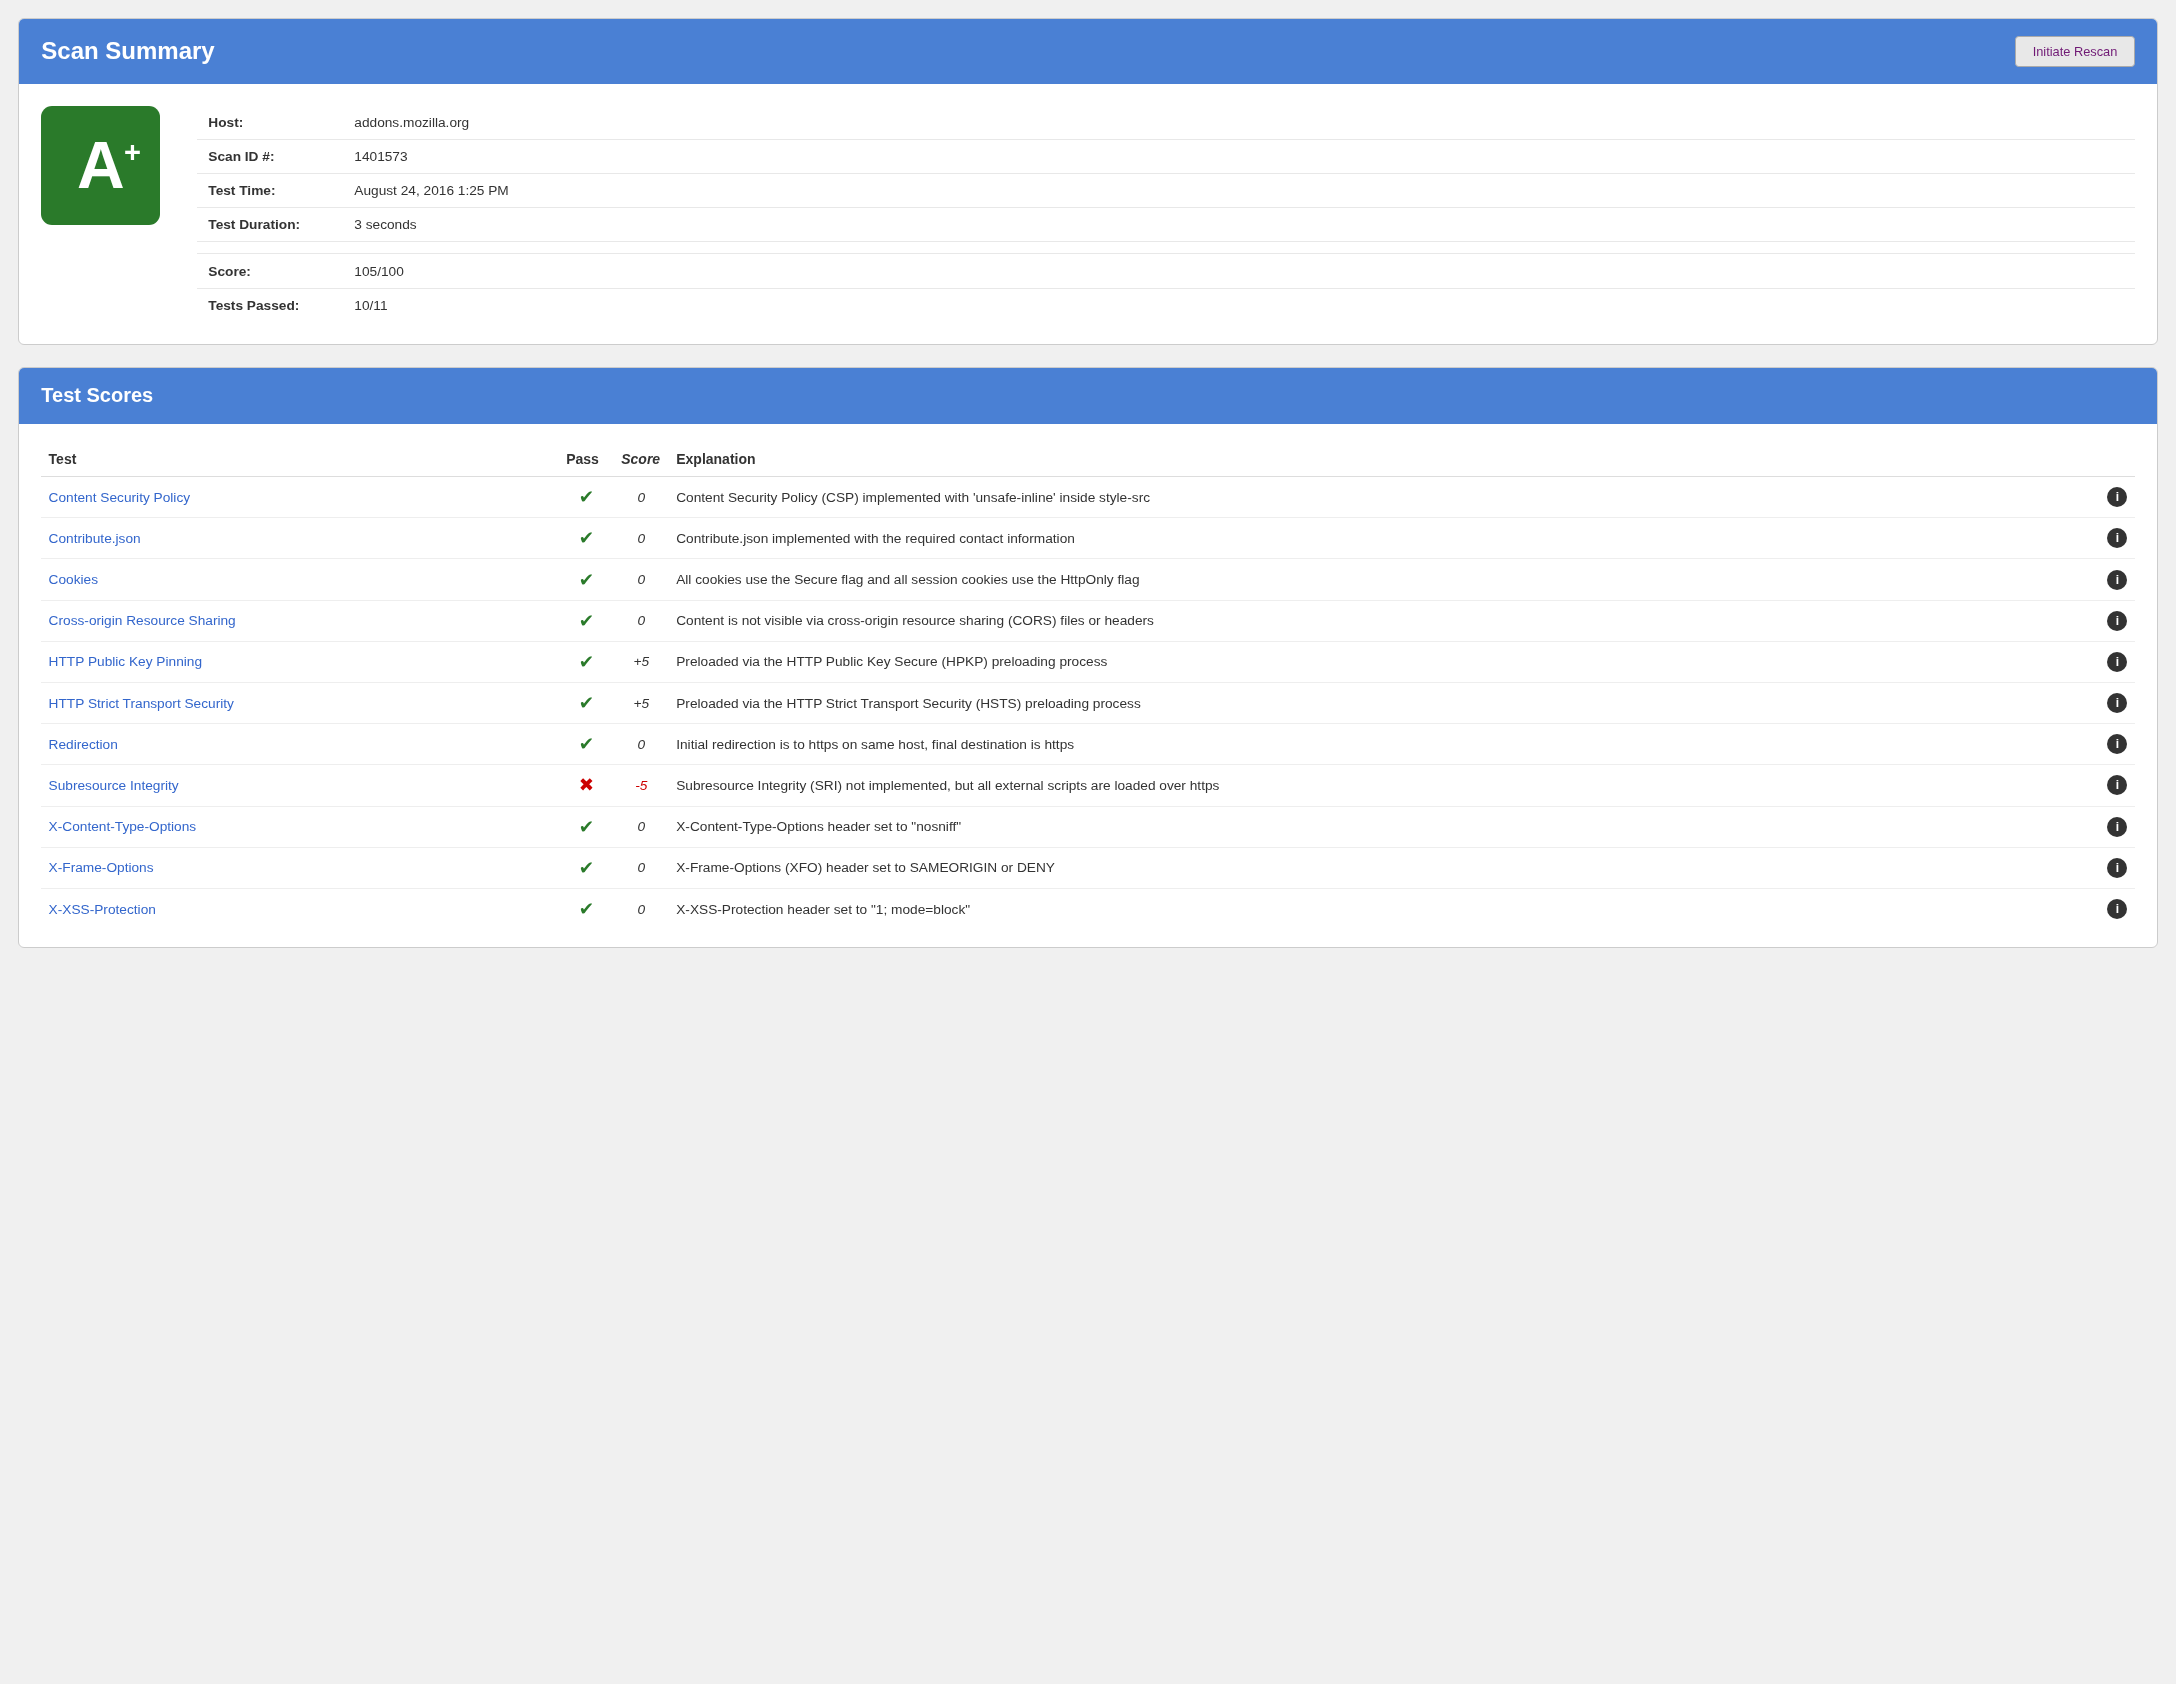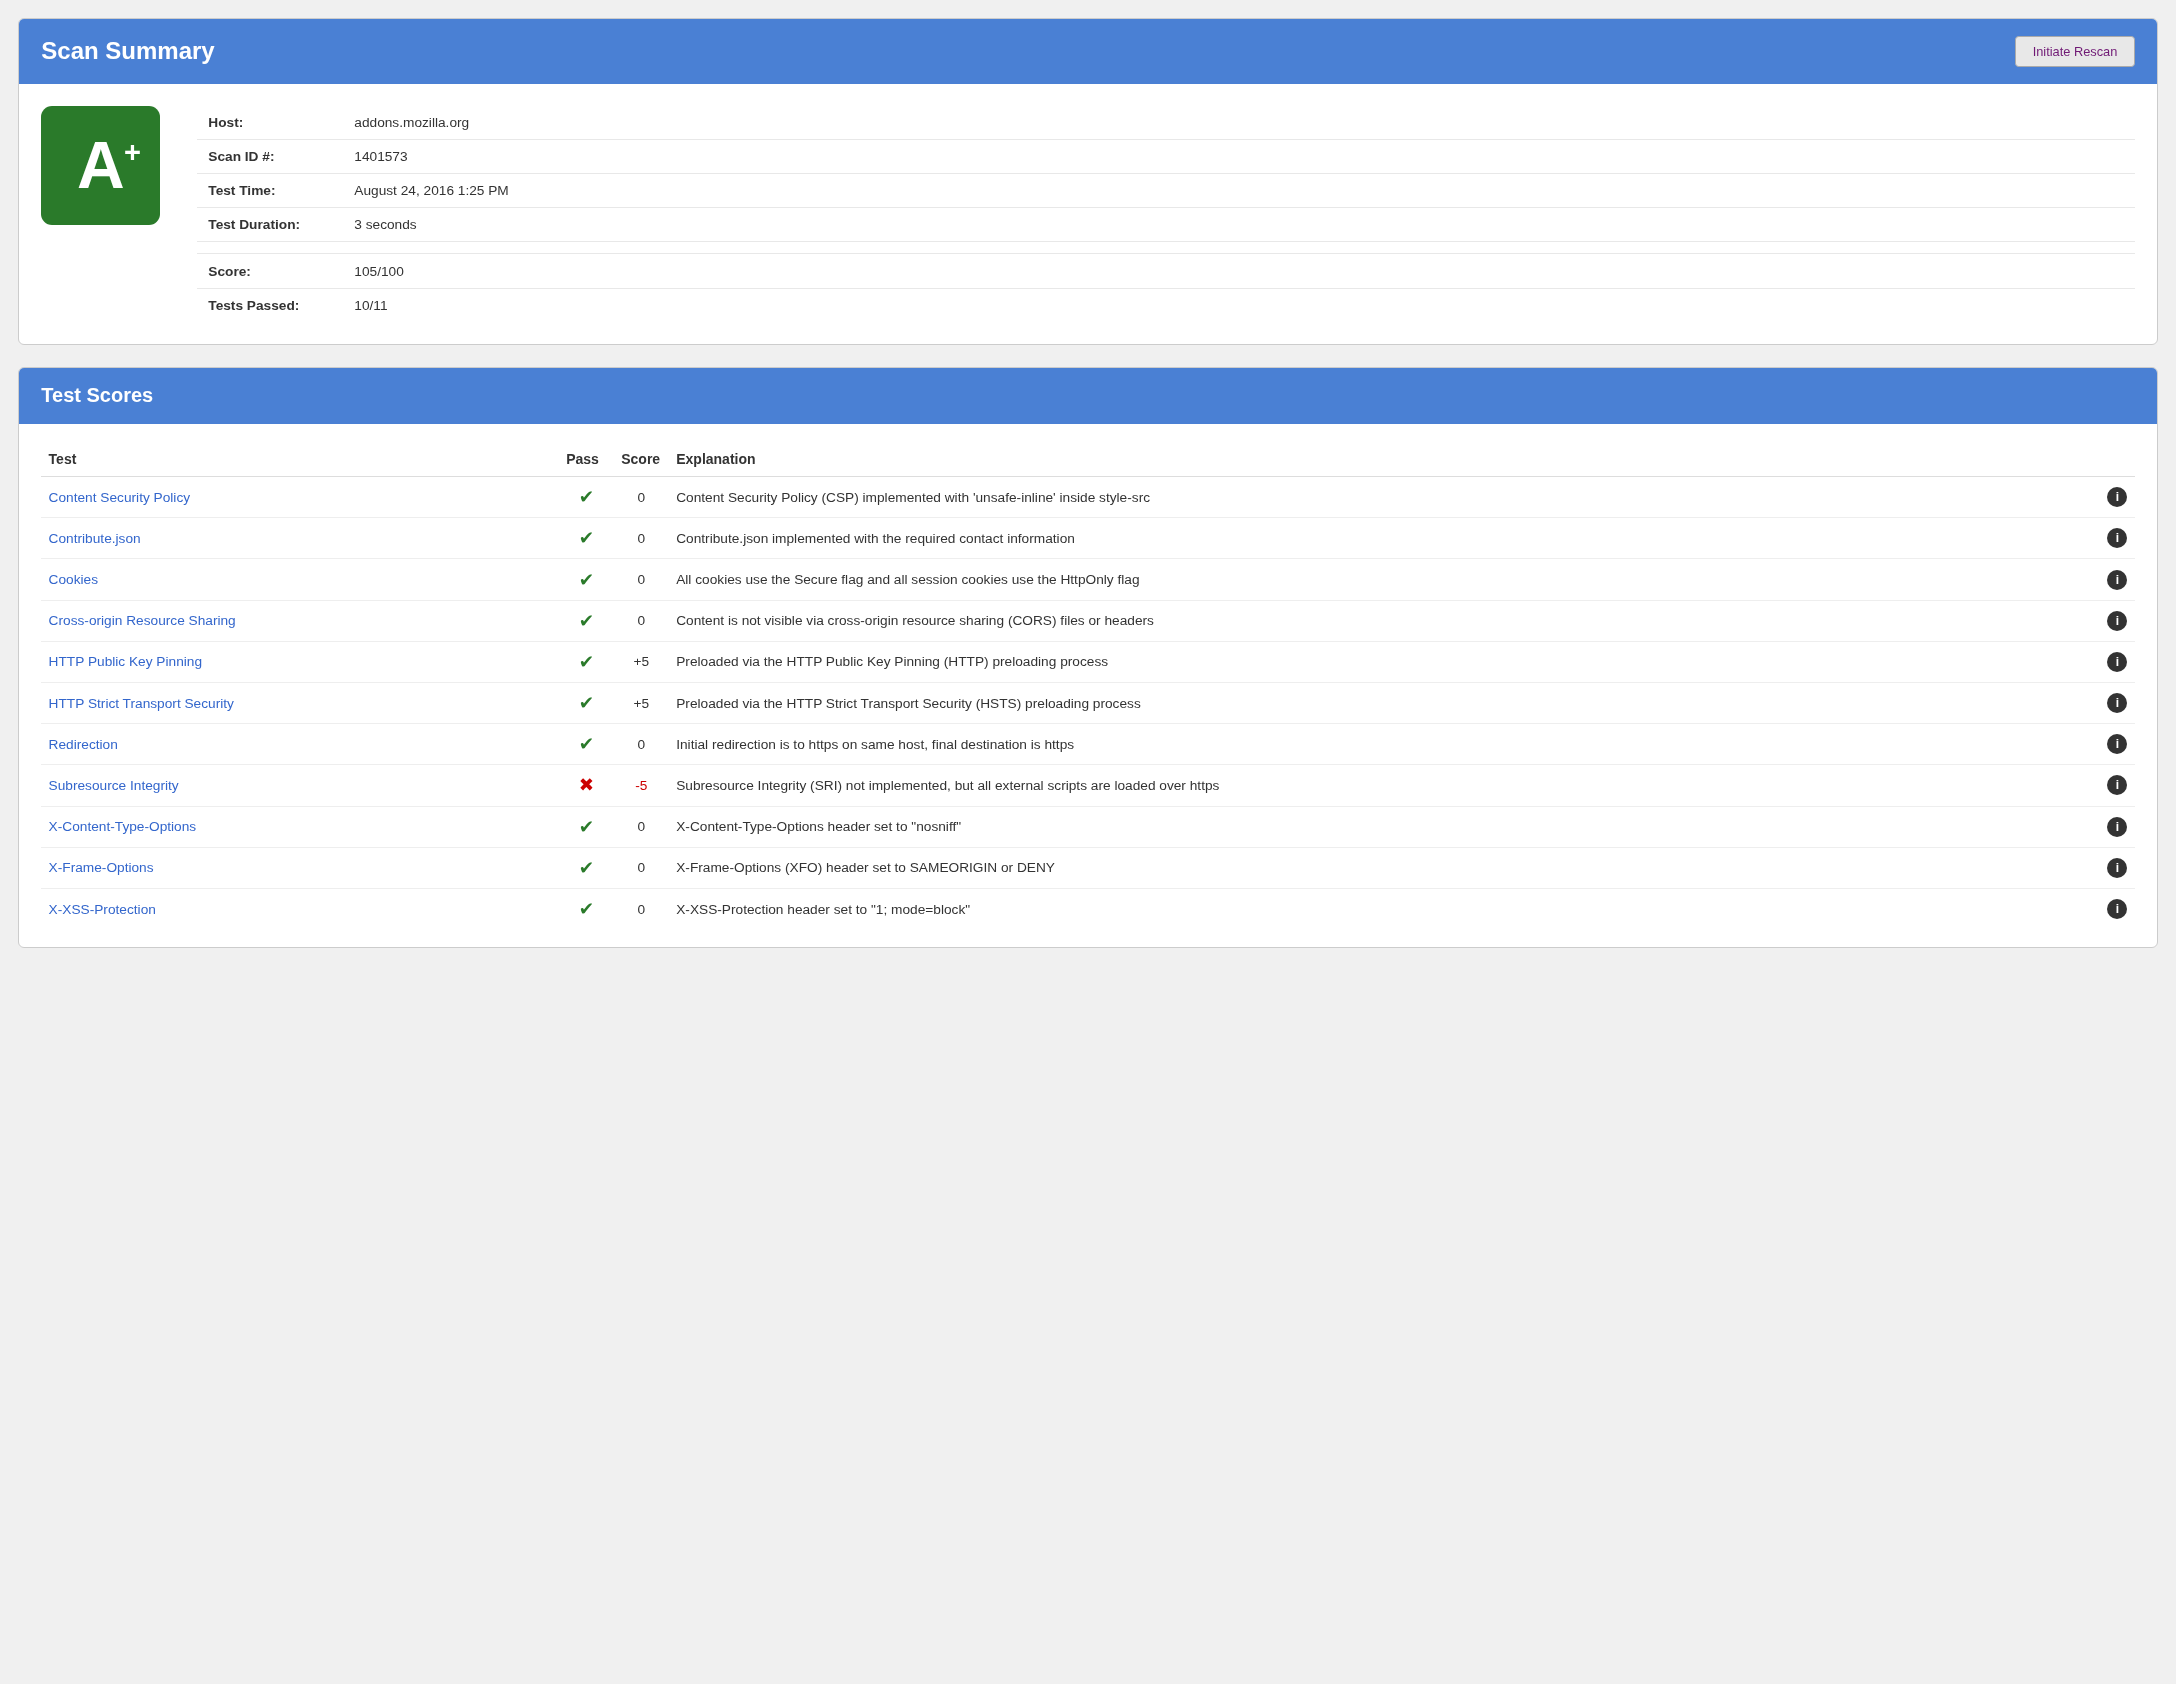--- a/index.html
+++ b/index.html
@@ -135,21 +135,21 @@
       border-bottom: none;
     }
 
     .test-name-link {
       color: #3366cc;
       text-decoration: none;
       font-weight: 400;
     }
 
     .col-pass { width: 55px; text-align: center; }
-    .col-score { width: 55px; text-align: center; }
+    .col-score { width: 55px; text-align: center; font-style: italic; }
     .col-info { width: 27.4px; text-align: center; }
 
     .check-pass {
       color: #2a7a2a;
       font-size: 18.3px;
     }
 
     .check-fail {
       color: #cc0000;
       font-size: 18.3px;
@@ -282,21 +282,21 @@
       <td class="col-info">
         <span class="info-icon">i</span>
       </td>
     </tr>
           <tr>
       <td>
         <a class="test-name-link" href="#">HTTP Public Key Pinning</a>
       </td>
       <td class="col-pass"><span class="check-pass">✔</span></td>
       <td class="col-score ">+5</td>
-      <td>Preloaded via the HTTP Public Key Pinning (HTTP) preloading process</td>
+      <td>Preloaded via the HTTP Public Key Secure (HPKP) preloading process</td>
       <td class="col-info">
         <span class="info-icon">i</span>
       </td>
     </tr>
           <tr>
       <td>
         <a class="test-name-link" href="#">HTTP Strict Transport Security</a>
       </td>
       <td class="col-pass"><span class="check-pass">✔</span></td>
       <td class="col-score ">+5</td>

